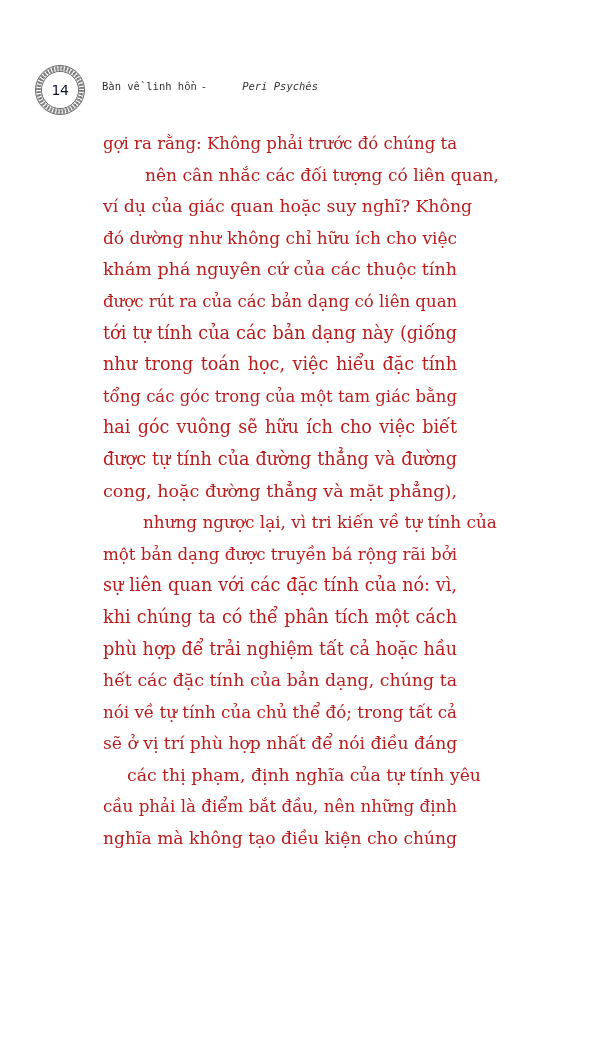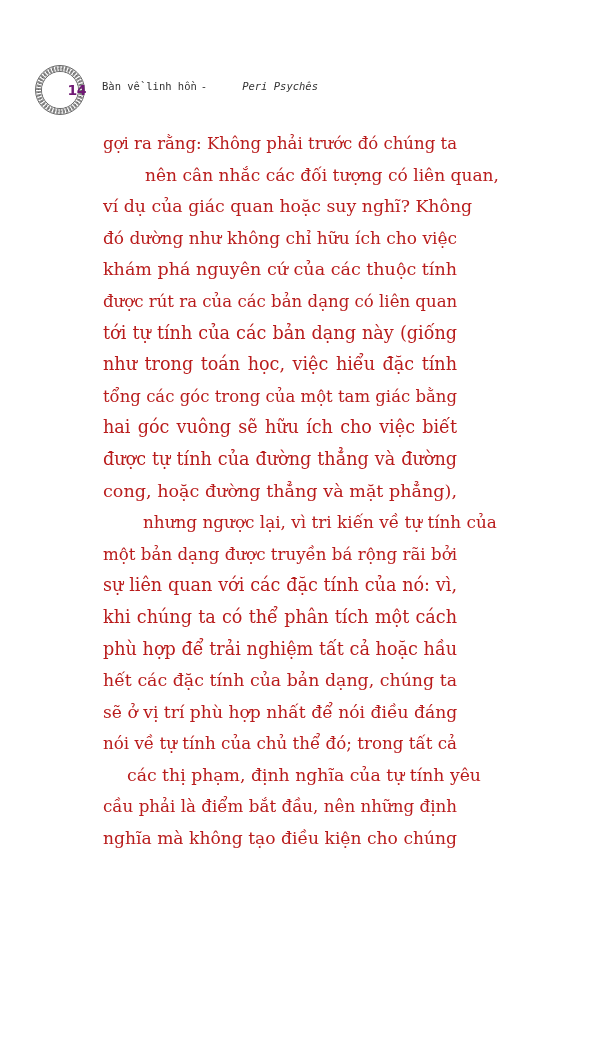--- a/index.html
+++ b/index.html
@@ -35,26 +35,25 @@
       width: 52px;
       height: 52px;
     }
     .page-number {
       position: absolute;
       left: 0;
       top: 0;
       width: 52px;
       height: 52px;
       line-height: 52px;
-      text-align: right;
+      text-align: center;
       font-family: "DejaVu Sans", sans-serif;
       font-size: 14px;
-      color: #701a75;
+      color: #0f172a;
       letter-spacing: -0.5px;
-      font-weight: bold;
     }
     .running-title {
       position: absolute;
       left: 102px;
       top: 80px;
       font-family: "DejaVu Sans Mono", monospace;
       font-size: 10.5px;
       color: #333;
       white-space: nowrap;
     }
@@ -118,18 +117,18 @@
   <span class="line" style="font-size: 16.4825px;">tổng các góc trong của một tam giác bằng</span>
   <span class="line">hai góc vuông sẽ hữu ích cho việc biết</span>
   <span class="line">được tự tính của đường thẳng và đường</span>
   <span class="line" style="font-size: 17.5504px;">cong, hoặc đường thẳng và mặt phẳng),</span>
   <span class="line" style="font-size: 16.8389px; margin-left: 40px;">nhưng ngược lại, vì tri kiến về tự tính của</span>
   <span class="line" style="font-size: 16.6588px;">một bản dạng được truyền bá rộng rãi bởi</span>
   <span class="line">sự liên quan với các đặc tính của nó: vì,</span>
   <span class="line">khi chúng ta có thể phân tích một cách</span>
   <span class="line">phù hợp để trải nghiệm tất cả hoặc hầu</span>
   <span class="line" style="font-size: 17.3549px;">hết các đặc tính của bản dạng, chúng ta</span>
+  <span class="line" style="font-size: 16.7035px;">nói về tự tính của chủ thể đó; trong tất cả</span>
   <span class="line" style="font-size: 17.1636px;">sẽ ở vị trí phù hợp nhất để nói điều đáng</span>
-  <span class="line" style="font-size: 16.7035px;">nói về tự tính của chủ thể đó; trong tất cả</span>
   <span class="line" style="font-size: 17.2587px; margin-left: 24px;">các thị phạm, định nghĩa của tự tính yêu</span>
   <span class="line" style="font-size: 16.7035px;">cầu phải là điểm bắt đầu, nên những định</span>
   <span class="line last" style="font-size: 17.1165px;">nghĩa mà không tạo điều kiện cho chúng</span>
 </div>
 
 </body></html>

